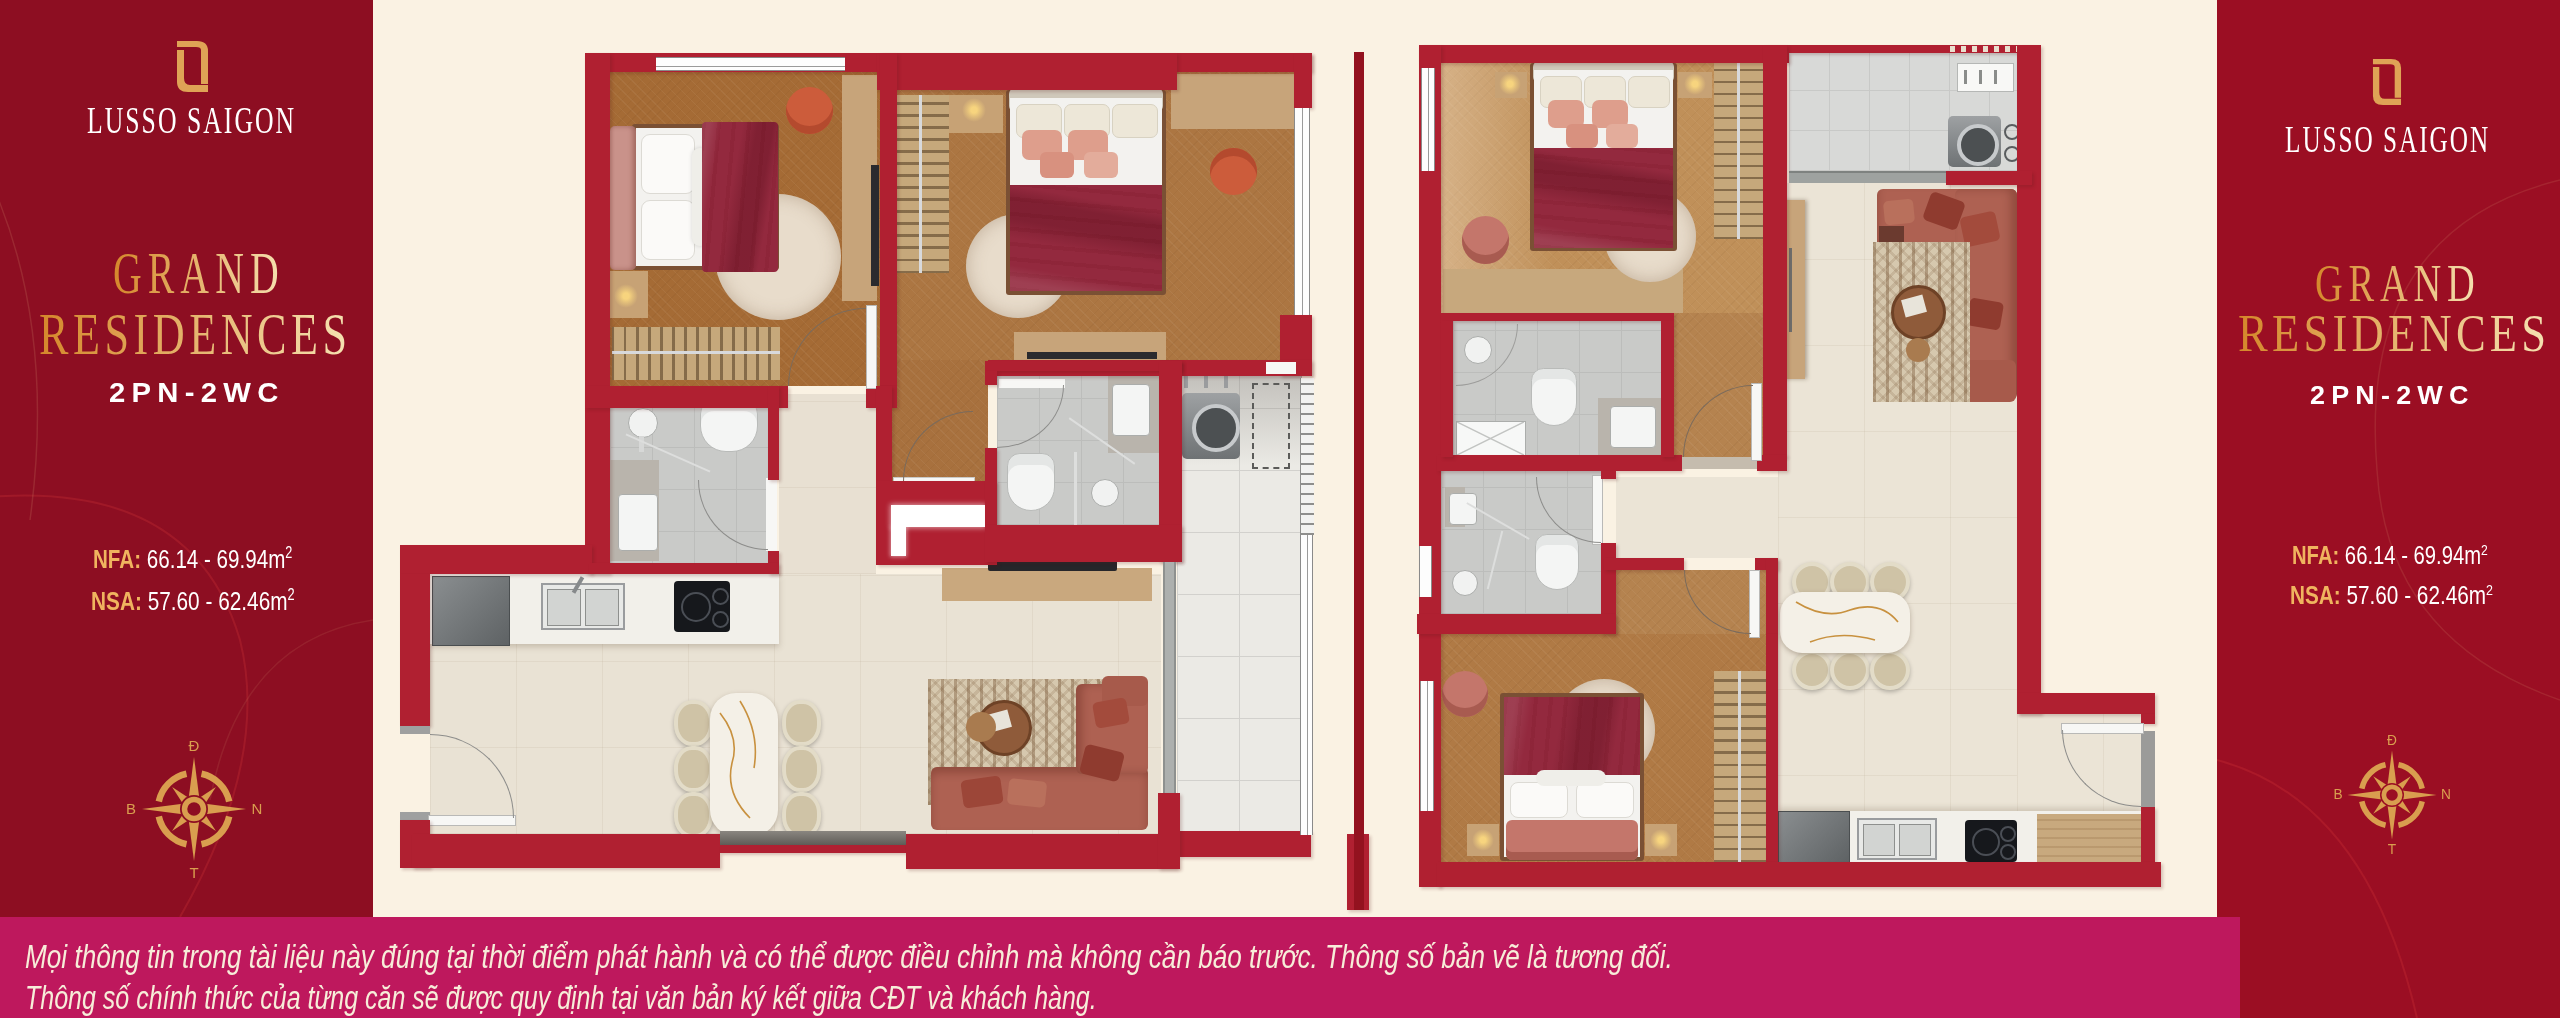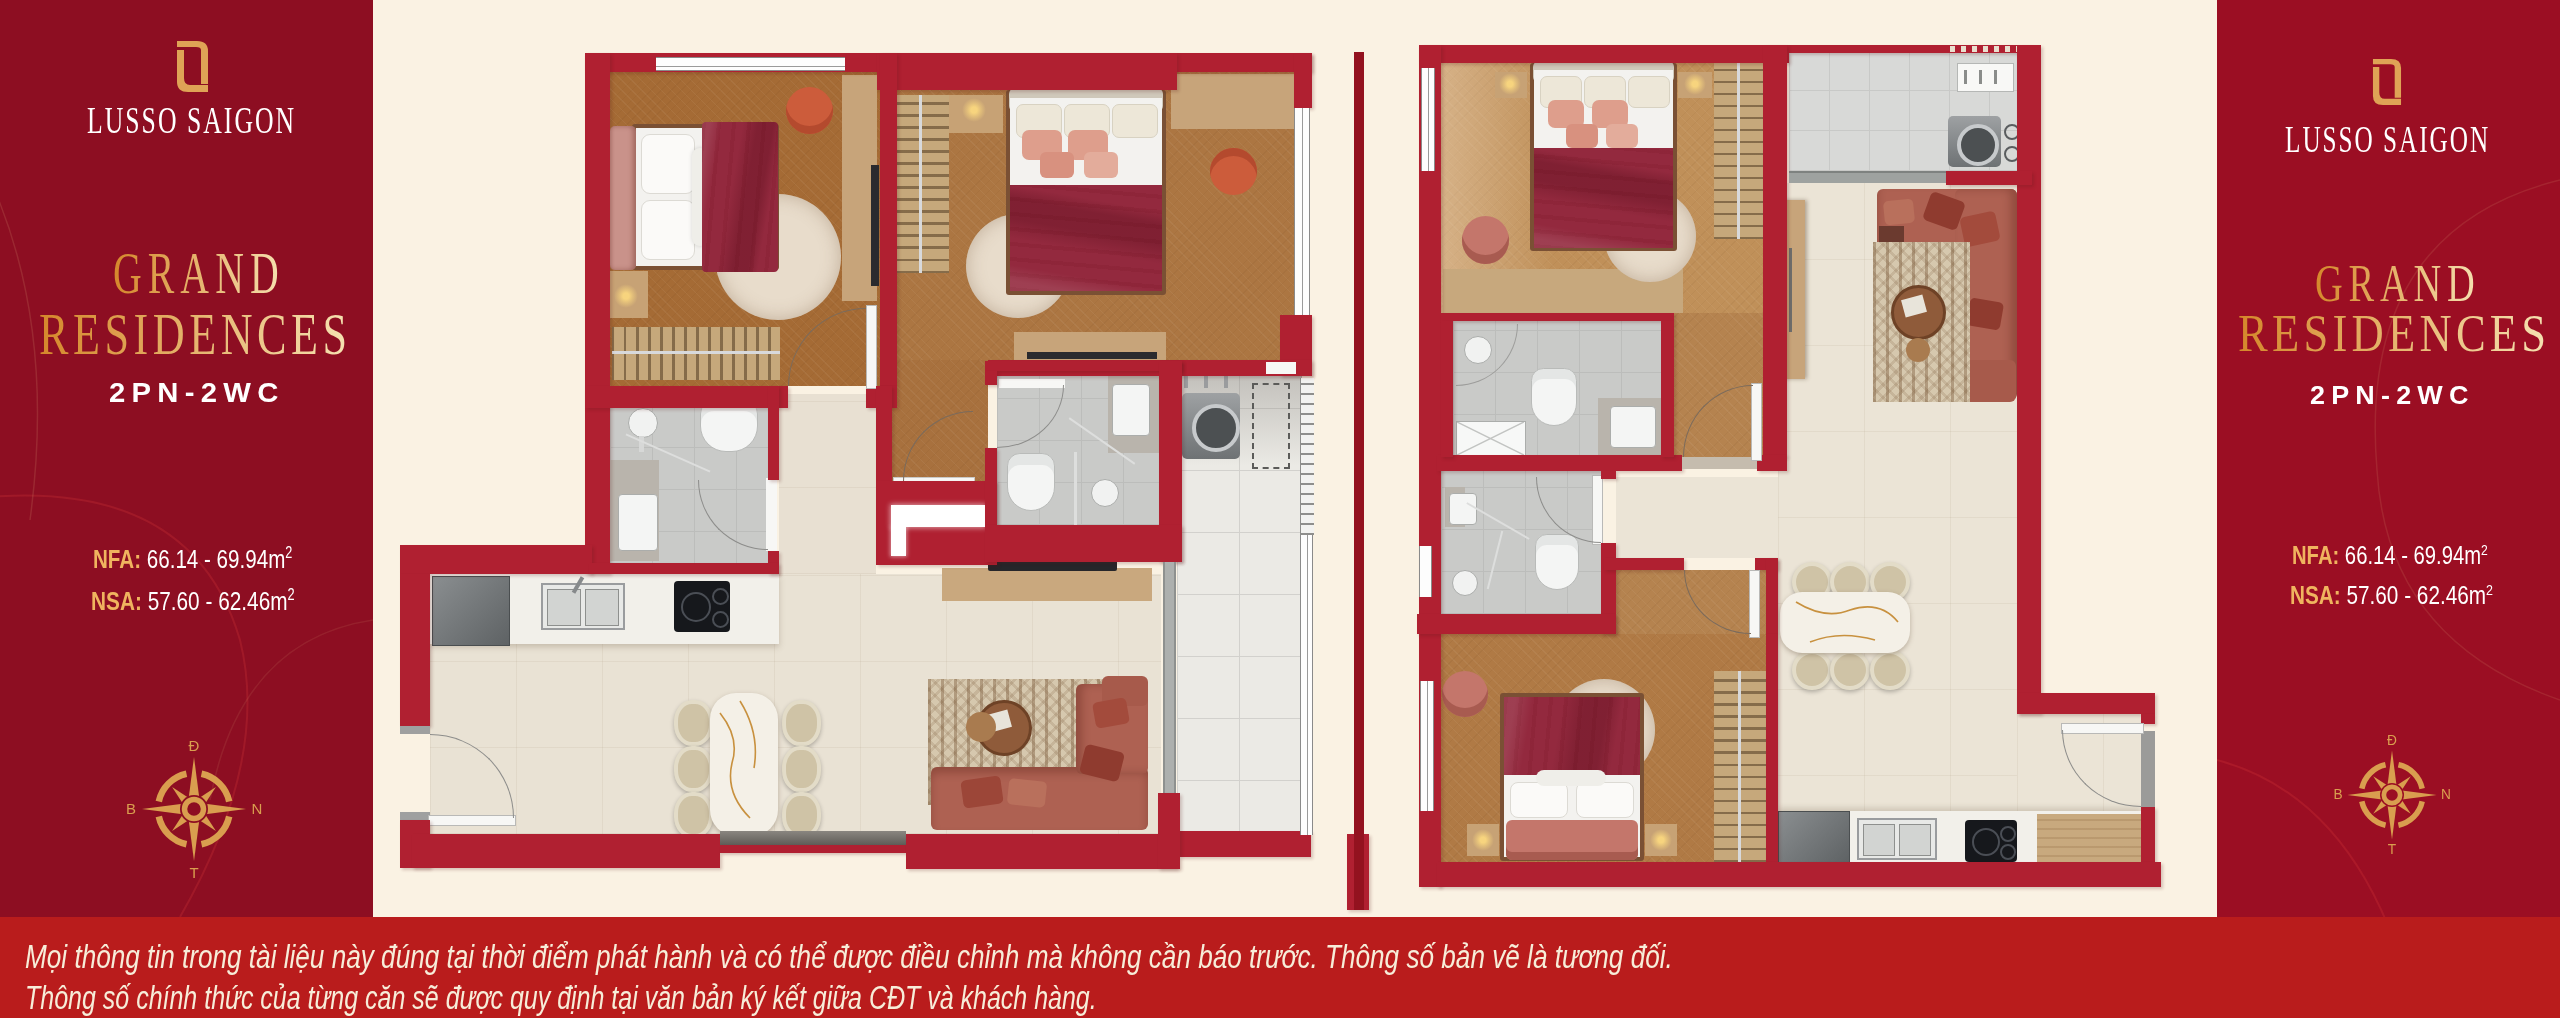--- a/index.html
+++ b/index.html
@@ -102,21 +102,21 @@
 <circle cx="70" cy="70" r="14" fill="#9B0E23" stroke="none"></circle>
 <circle cx="70" cy="70" r="9.5" fill="none" stroke-width="5.5"></circle>
 </g>
 <text x="70" y="12" fill="#D99E4F" font-size="16" text-anchor="middle" font-family="Liberation Sans">Đ</text>
 <text x="133" y="75" fill="#D99E4F" font-size="16" text-anchor="middle" font-family="Liberation Sans">N</text>
 <text x="70" y="139" fill="#D99E4F" font-size="16" text-anchor="middle" font-family="Liberation Sans">T</text>
 <text x="7" y="75" fill="#D99E4F" font-size="16" text-anchor="middle" font-family="Liberation Sans">B</text>
 </svg>
 </div>
 
-<div class="a" style="left:0;top:917px;width:2560px;height:101px;background:#b91c1c">
+<div class="a" style="left:0;top:917px;width:2240px;height:101px;background:#be185d">
 <div class="a" style="left:25px;top:20px;white-space:nowrap;font-size:34px;font-style:italic;color:#F7EDD9;transform:scaleX(0.769);transform-origin:left top">Mọi thông tin trong tài liệu này đúng tại thời điểm phát hành và có thể được điều chỉnh mà không cần báo trước. Thông số bản vẽ là tương đối.</div>
 <div class="a" style="left:25px;top:61px;white-space:nowrap;font-size:34px;font-style:italic;color:#F7EDD9;transform:scaleX(0.735);transform-origin:left top">Thông số chính thức của từng căn sẽ được quy định tại văn bản ký kết giữa CĐT và khách hàng.</div>
 </div>
 
 <div class="a" style="left:610px;top:70px;width:271px;height:316px;background:#A56B35;background-image:repeating-linear-gradient(45deg,rgba(255,255,255,.05) 0 1px,transparent 1px 7px),repeating-linear-gradient(-45deg,rgba(80,45,15,.06) 0 1px,transparent 1px 7px)"></div>
 
 <div class="a" style="left:892px;top:70px;width:404px;height:290px;background:#AC7642;background-image:repeating-linear-gradient(45deg,rgba(255,255,255,.05) 0 1px,transparent 1px 7px),repeating-linear-gradient(-45deg,rgba(80,45,15,.06) 0 1px,transparent 1px 7px)"></div>
 
 <div class="a" style="left:892px;top:360px;width:96px;height:121px;background:#A8713E;background-image:repeating-linear-gradient(45deg,rgba(255,255,255,.05) 0 1px,transparent 1px 7px),repeating-linear-gradient(-45deg,rgba(80,45,15,.06) 0 1px,transparent 1px 7px)"></div>
 

